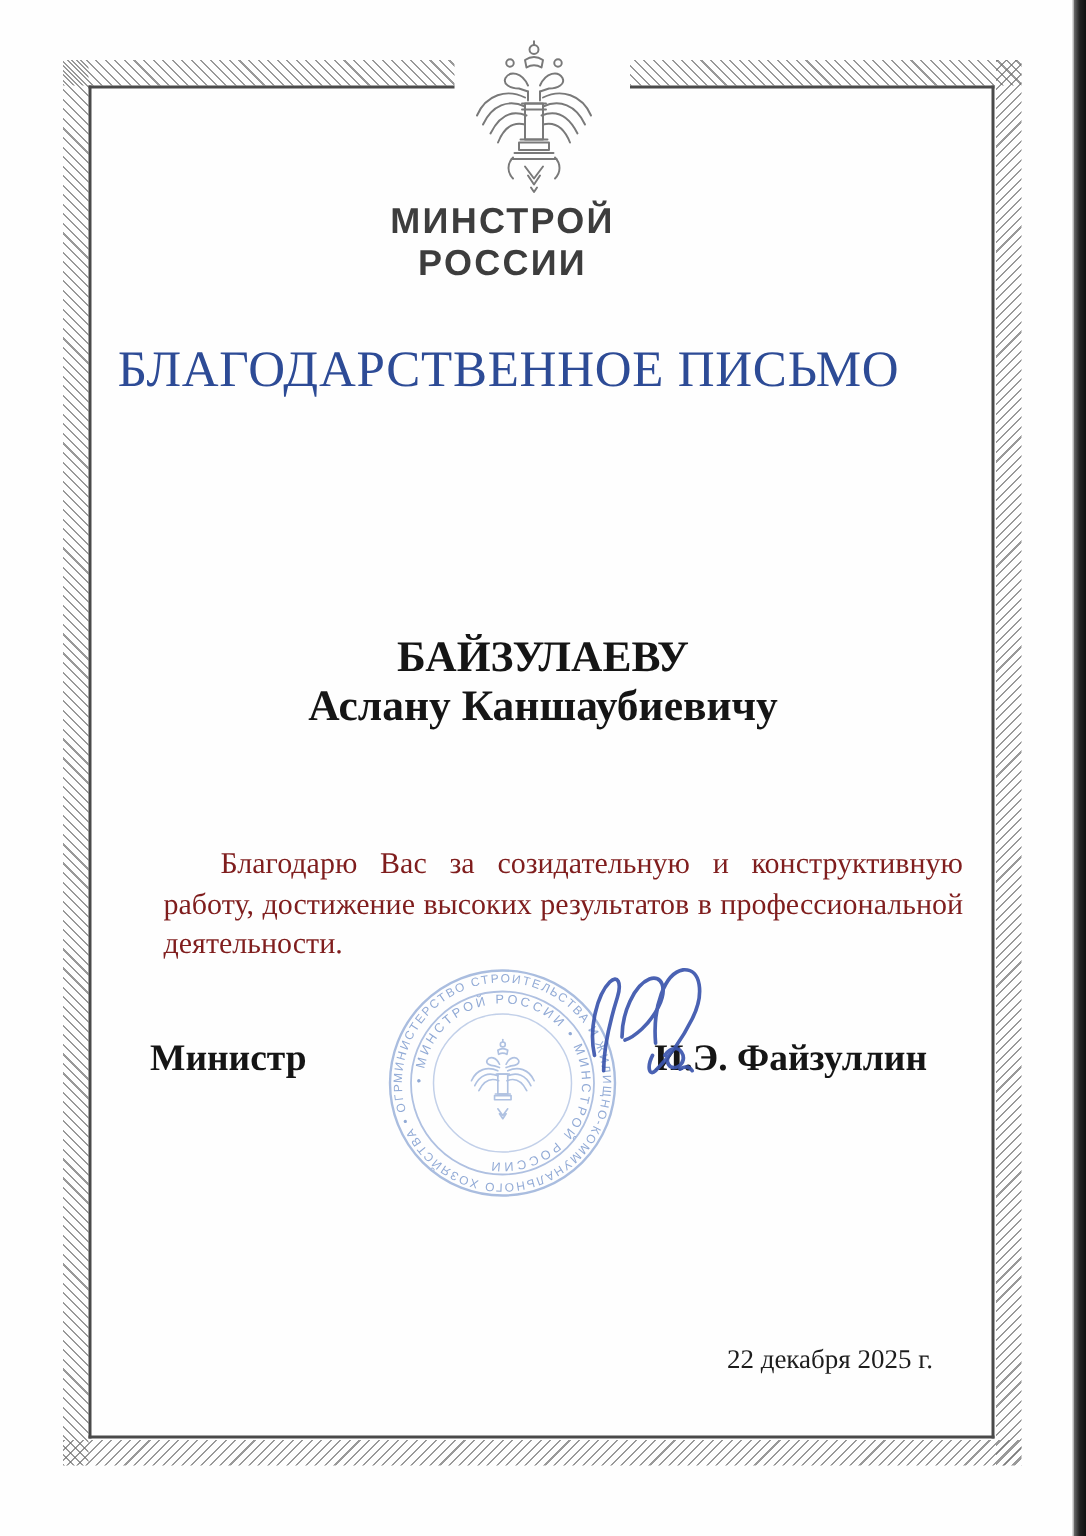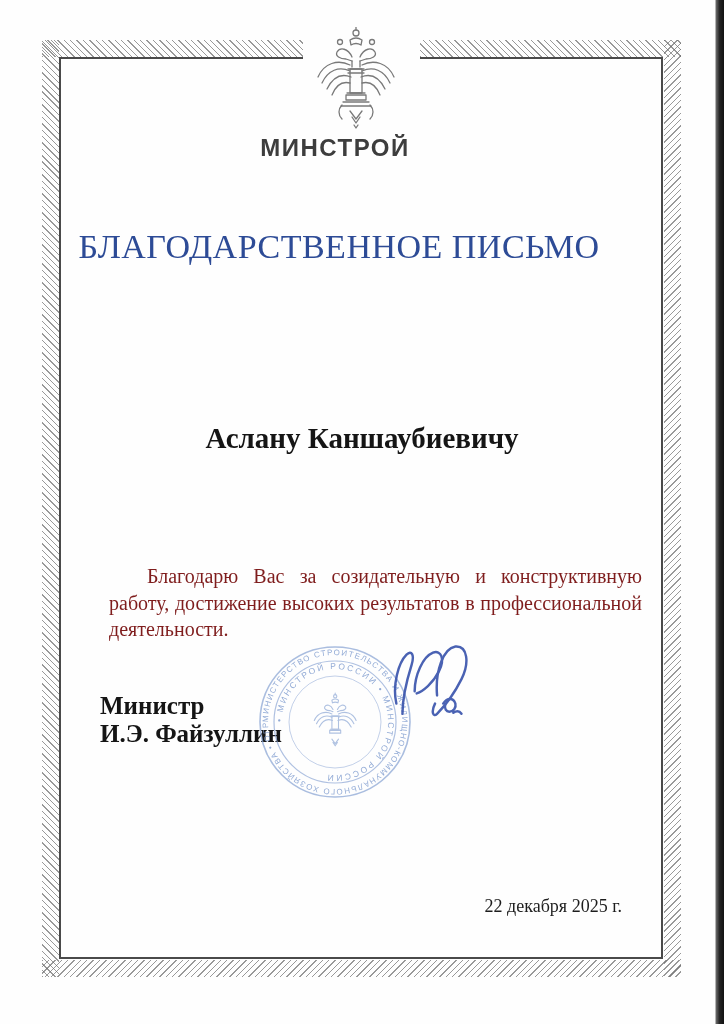--- a/index.html
+++ b/index.html
@@ -59,21 +59,21 @@
     font-size:29px;line-height:1.14;
   }
   .body-par{
     position:absolute;left:109px;top:563px;width:533px;
     font-size:20px;line-height:1.33;color:#7f1d1d;
     text-align:justify;text-indent:38px;margin:0;
   }
   .sign-row{
     position:absolute;left:100px;top:692px;width:518px;
     display:flex;justify-content:space-between;align-items:flex-start;
-    font-weight:bold;font-size:25px;color:#151515;flex-direction:column;
+    font-weight:bold;font-size:25px;color:#151515;
   }
   .seal{position:absolute;left:257px;top:644px;width:156px;height:156px;opacity:.85;}
   .ink-signature{position:absolute;left:378px;top:640px;width:112px;height:118px;}
   .date-line{
     position:absolute;left:61px;top:850px;width:561px;
     text-align:right;font-size:18px;color:#1d1d1d;margin-top:46px;
   }
 </style>
 </head>
 <body>
@@ -112,25 +112,27 @@
     <path d="M36,42 H52 M36,46 H52 M35,66 H53"></path>
     <rect x="34" y="68" width="20" height="5"></rect>
     <path d="M31,75 H57 M29,79 H59"></path>
     <path d="M30,78 C26,82 26,88 30,92"></path>
     <path d="M58,78 C62,82 62,88 58,92"></path>
     <path d="M38,84 L44,92 L50,84 M40,90 L44,96 L48,90 M42,98 L44,101 L46,98"></path>
   </svg>
 
   <div class="org">
     <div>МИНСТРОЙ</div>
+    <div>РОССИИ</div>
   </div>
 
   <div class="doc-title">БЛАГОДАРСТВЕННОЕ ПИСЬМО</div>
 
   <div class="recipient">
+    <div>БАЙЗУЛАЕВУ</div>
     <div>Аслану Каншаубиевичу</div>
   </div>
 
   <p class="body-par">Благодарю Вас за созидательную и конструктивную работу, достижение высоких результатов в профессиональной деятельности.</p>
 
   <div class="sign-row">
     <span>Министр</span>
     <span>И.Э. Файзуллин</span>
   </div>
 

